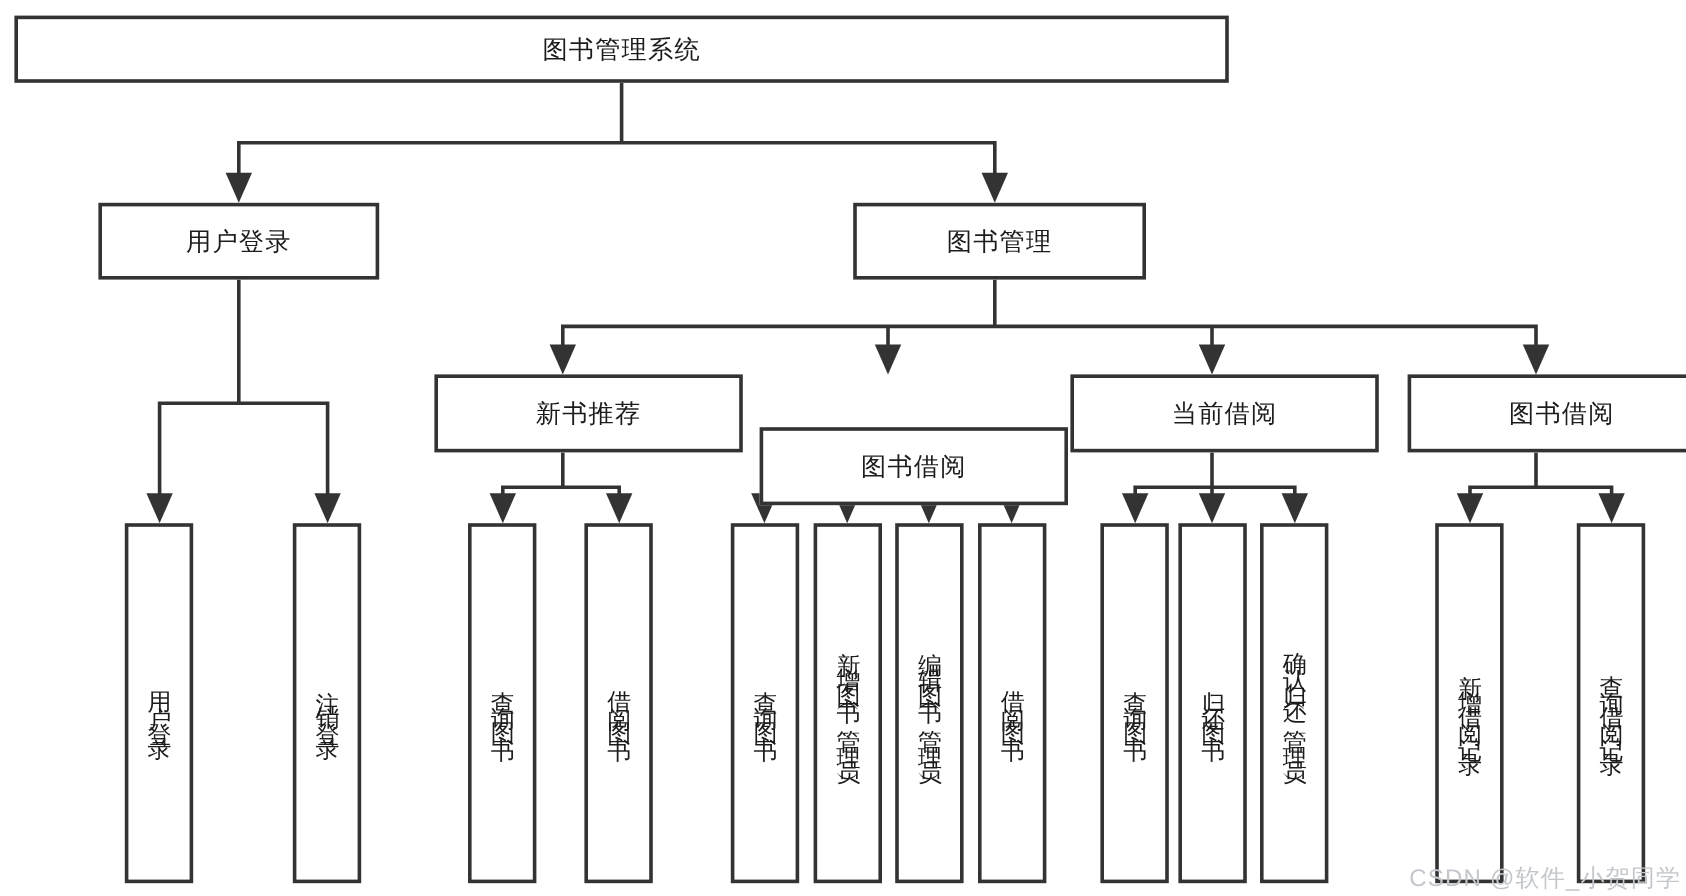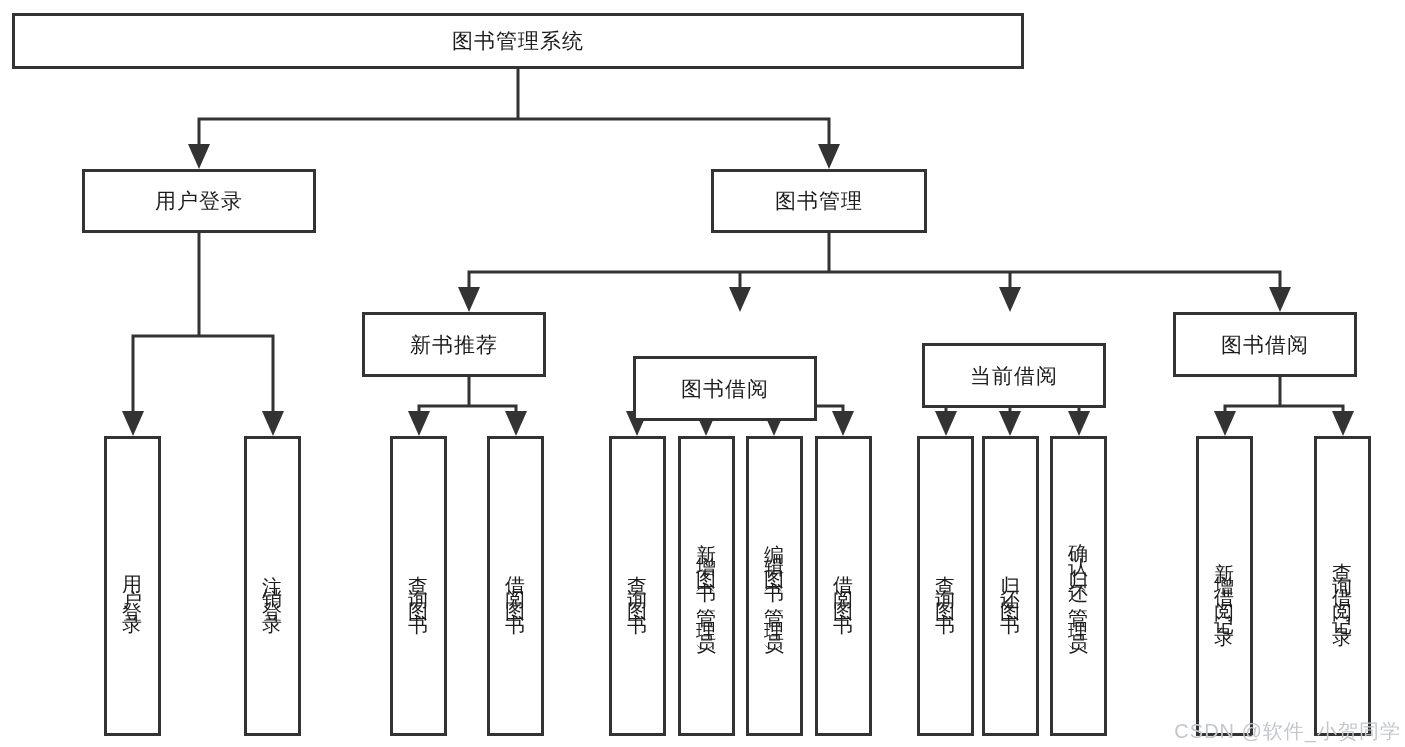--- a/index.html
+++ b/index.html
@@ -35,26 +35,26 @@
     writing-mode: vertical-rl;
     text-orientation: mixed;
     letter-spacing: 13px;
     font-size: 20px;
     line-height: 1;
   }
   
   .n-root   { left:12px;  top:13px;  width:1012px; height:56px; }
   
   .n-login  { left:82px;  top:169px; width:234px;  height:64px; }
-  .n-mgmt   { left:711px; top:169px; width:216px;  height:64px; }
+  .n-mgmt   { left:711px; top:169px; width:244px;  height:64px; }
   
-  .lvl3 { top:312px; width:184px; height:65px; }
+  .lvl3 { top:312px; width:257px; height:65px; }
   .n-newbook { left:362px; }
   .n-borrow  { left:633px;margin-top:44px; }
-  .n-current { left:922px;margin-top:31px; }
+  .n-current { left:892px; }
   .n-records { left:1173px; }
   
   .leaf { top:436px; width:57px; height:300px; }
   .lf-a1 { left:104px; }  .lf-a2 { left:244px; }
   .lf-b1 { left:390px; }  .lf-b2 { left:487px; }
   .lf-c1 { left:609px; }  .lf-c2 { left:678px; }  .lf-c3 { left:746px; }  .lf-c4 { left:815px; }
   .lf-d1 { left:917px; }  .lf-d2 { left:982px; }  .lf-d3 { left:1050px; }
   .lf-e1 { left:1196px; } .lf-e2 { left:1314px; }
   .watermark {
     position: absolute;

